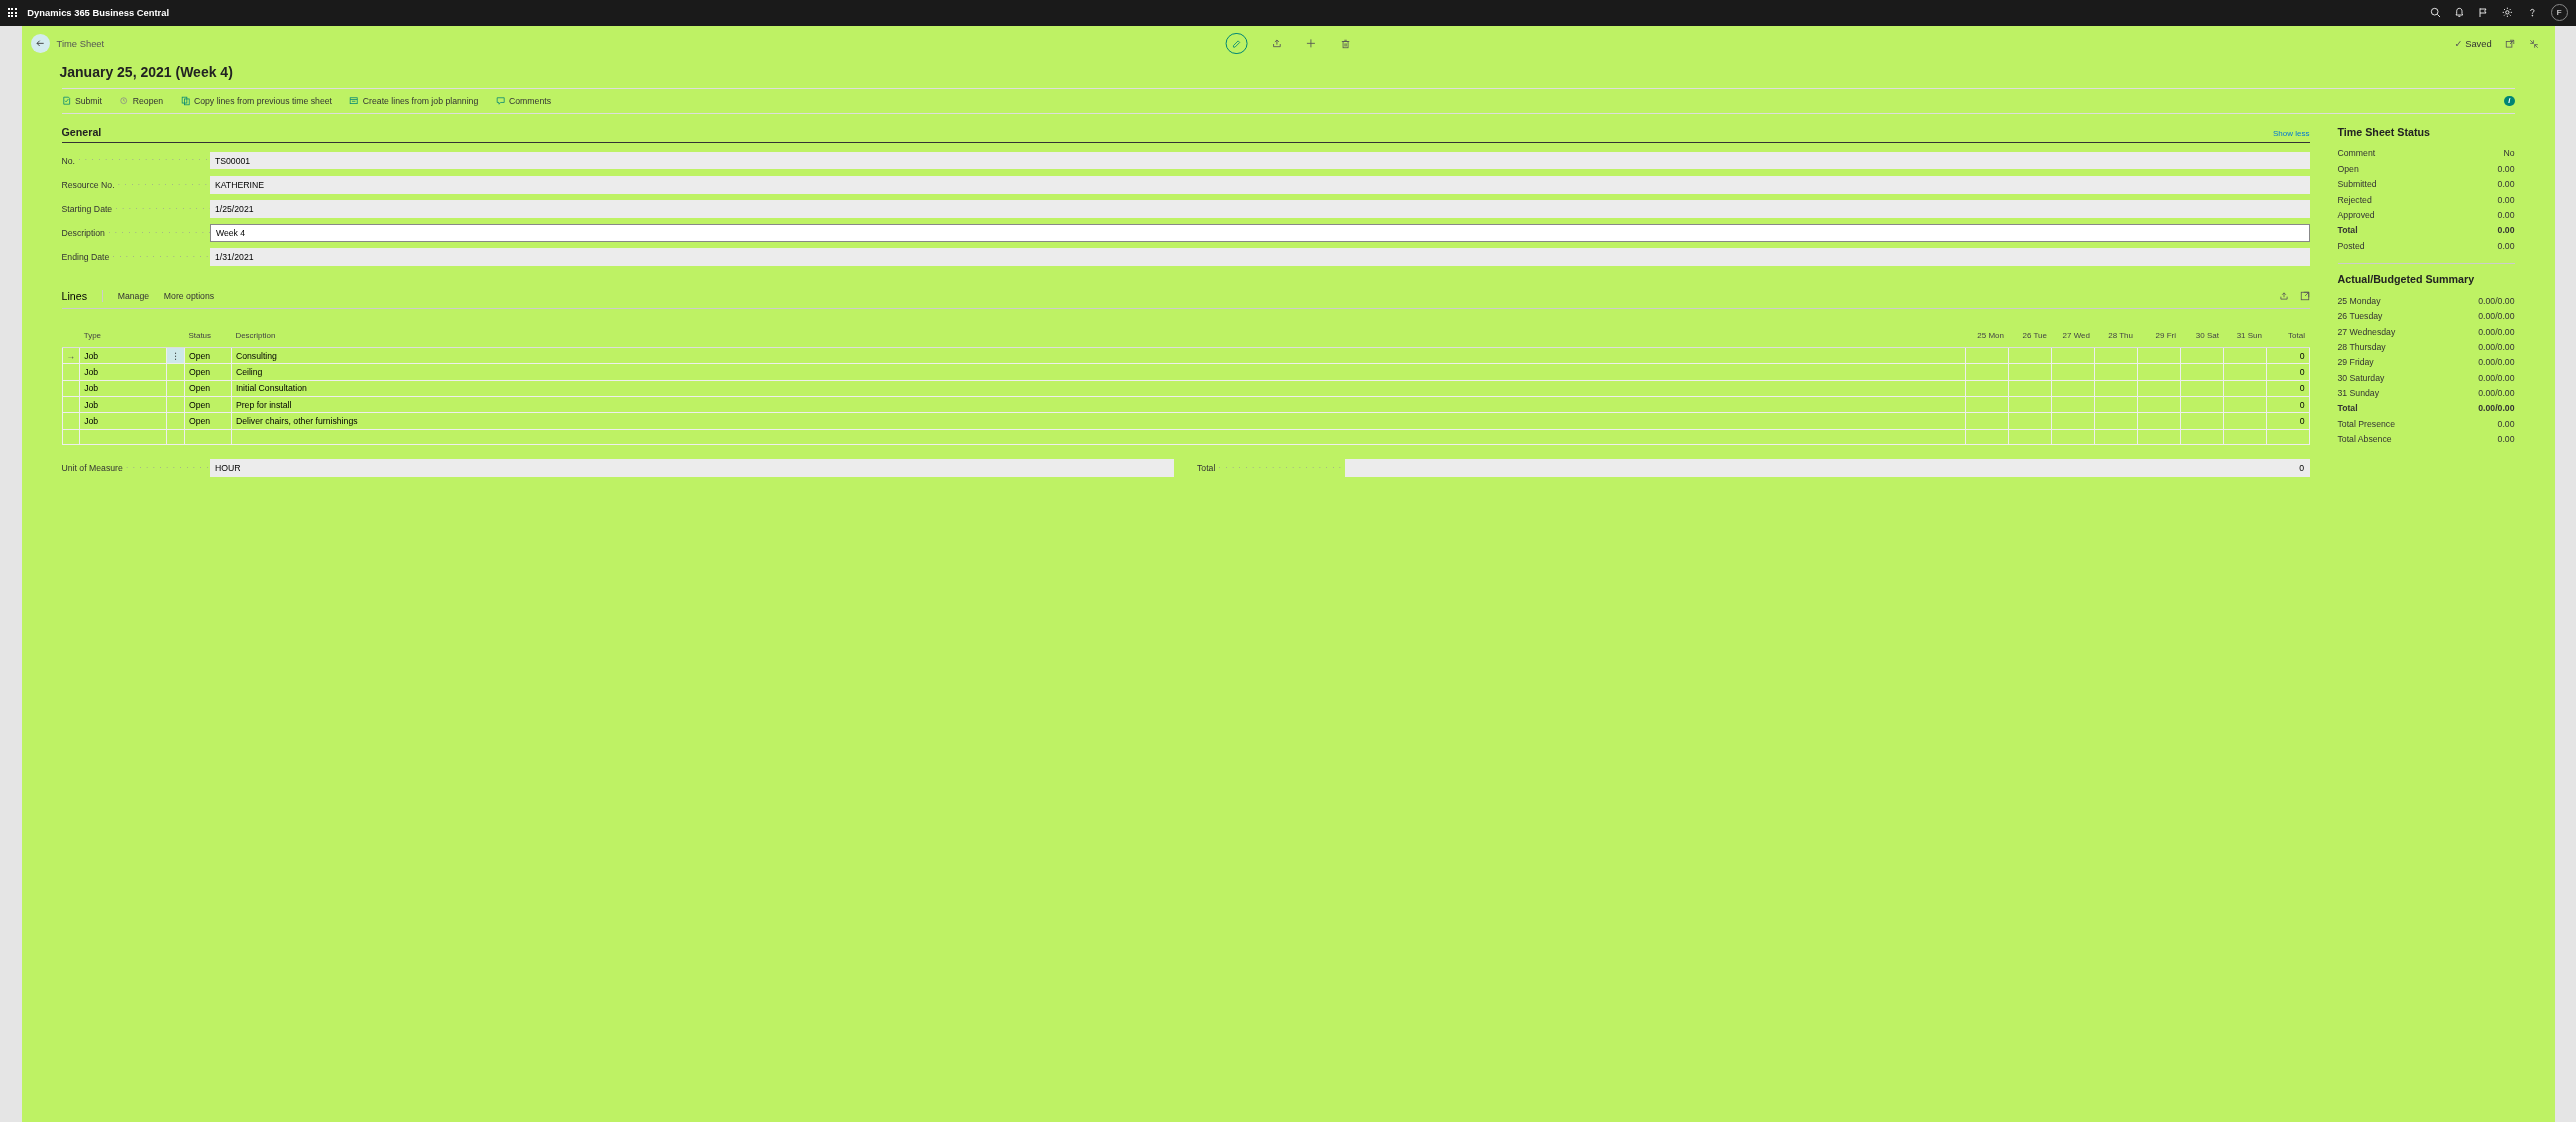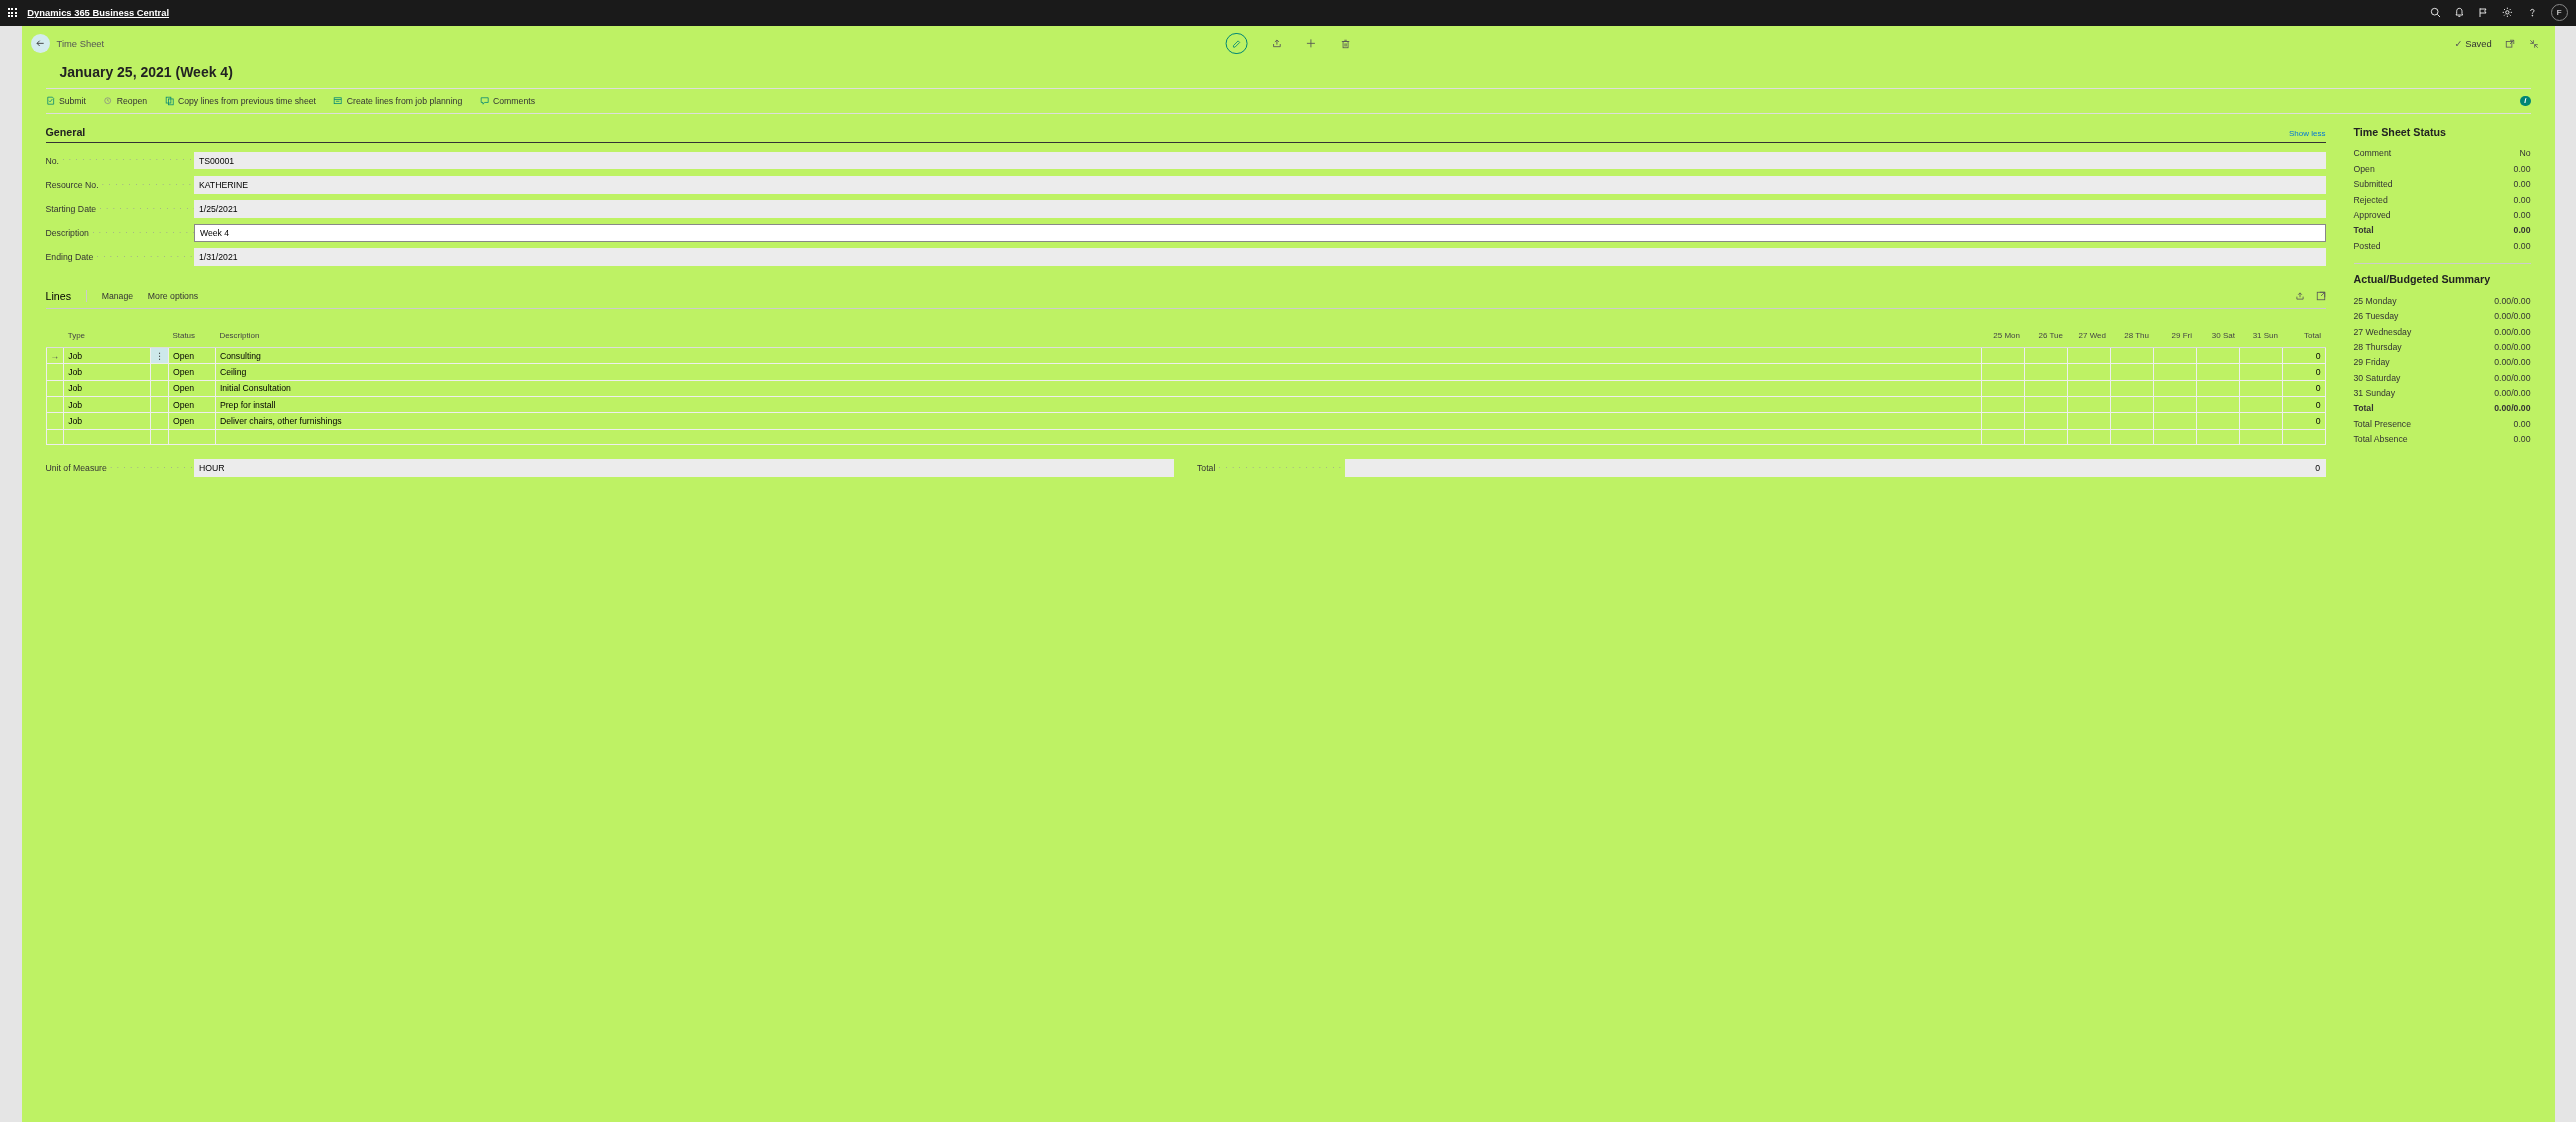--- a/index.html
+++ b/index.html
@@ -3,21 +3,21 @@
 <meta charset="utf-8">
 <style>
 * { margin: 0; padding: 0; box-sizing: border-box; font-family: "Segoe UI", -apple-system, sans-serif; }
 body { background: #e5e5e5; overflow-x: hidden; }
 
 
 .topbar { background: #1a1a1a; height: 25.5px; display: flex; align-items: center; padding: 0 8px; color: #fff; justify-content: space-between; }
 .topbar-left { display: flex; align-items: center; gap: 10.7px; }
 .waffle { display: grid; grid-template-columns: repeat(3, 2px); grid-template-rows: repeat(3, 2px); gap: 1.3px; cursor: pointer; }
 .waffle span { background: #fff; }
-.brand { font-size: 9.4px; font-weight: 600; text-decoration: underline; }
+.brand { font-size: 9.4px; font-weight: 600; }
 .topbar-right { display: flex; align-items: center; gap: 13.4px; }
 .topbar-right .ticon { cursor: pointer; color: #fff; display:flex; align-items:center; }
 .avatar { width: 17.4px; height: 17.4px; border: 0.7px solid #888; border-radius: 50%; display: flex; align-items: center; justify-content: center; font-size: 8px; }
 
 
 .page-wrap { padding: 0 21.5px; }
 .page { background: #bef264; min-height: calc(100vh - 25.5px); position: relative; padding-bottom: 27px;}
 
 
 .crumb-row { display: flex; align-items: center; height: 36px; padding: 0 0 0 9.4px; position: relative;}
@@ -27,21 +27,21 @@
 .edit-circle { width: 21.5px; height: 21.5px; border: 0.7px solid #008575; border-radius: 50%; display: flex; align-items: center; justify-content: center; color: #008575; cursor: pointer;}
 .crumb-icon { color: #555; cursor: pointer; display:flex; }
 .crumb-right { margin-left: auto; display: flex; align-items: center; gap: 13.4px; padding-right: 16px; }
 .saved { font-size: 9.4px; color: #333; }
 .saved::before { content: "✓"; color: #555; margin-right: 2.7px; }
 
 
 .title { font-size: 14px; font-weight: 700; color: #222; padding: 2.7px 0 8px 38px; }
 
 
-.content-wrap { padding: 0 24px; }
+.content-wrap { padding: 0 40px; }
 .action-bar { border-top: 0.7px solid #ddd; border-bottom: 0.7px solid #ddd; height: 25.5px; display: flex; align-items: center; gap: 17.4px; position: relative;}
 .action-btn { display: flex; align-items: center; gap: 4px; font-size: 8.7px; color: #333; cursor: pointer; }
 .action-btn .aicon { color: #008575; display: flex; }
 .action-btn.reopen .aicon { color: #888; }
 .info-badge { position:absolute; right:0; width: 10.7px; height: 10.7px; background: #008575; color: #fff; border-radius: 50%; font-size: 7.4px; display: flex; align-items: center; justify-content: center; font-weight: bold; font-style: italic; cursor:pointer;}
 
 
 .main { display: flex; gap: 28px; margin-top: 12px; }
 .main-left { flex: 1; min-width: 0; }
 .main-right { width: 177px; }

